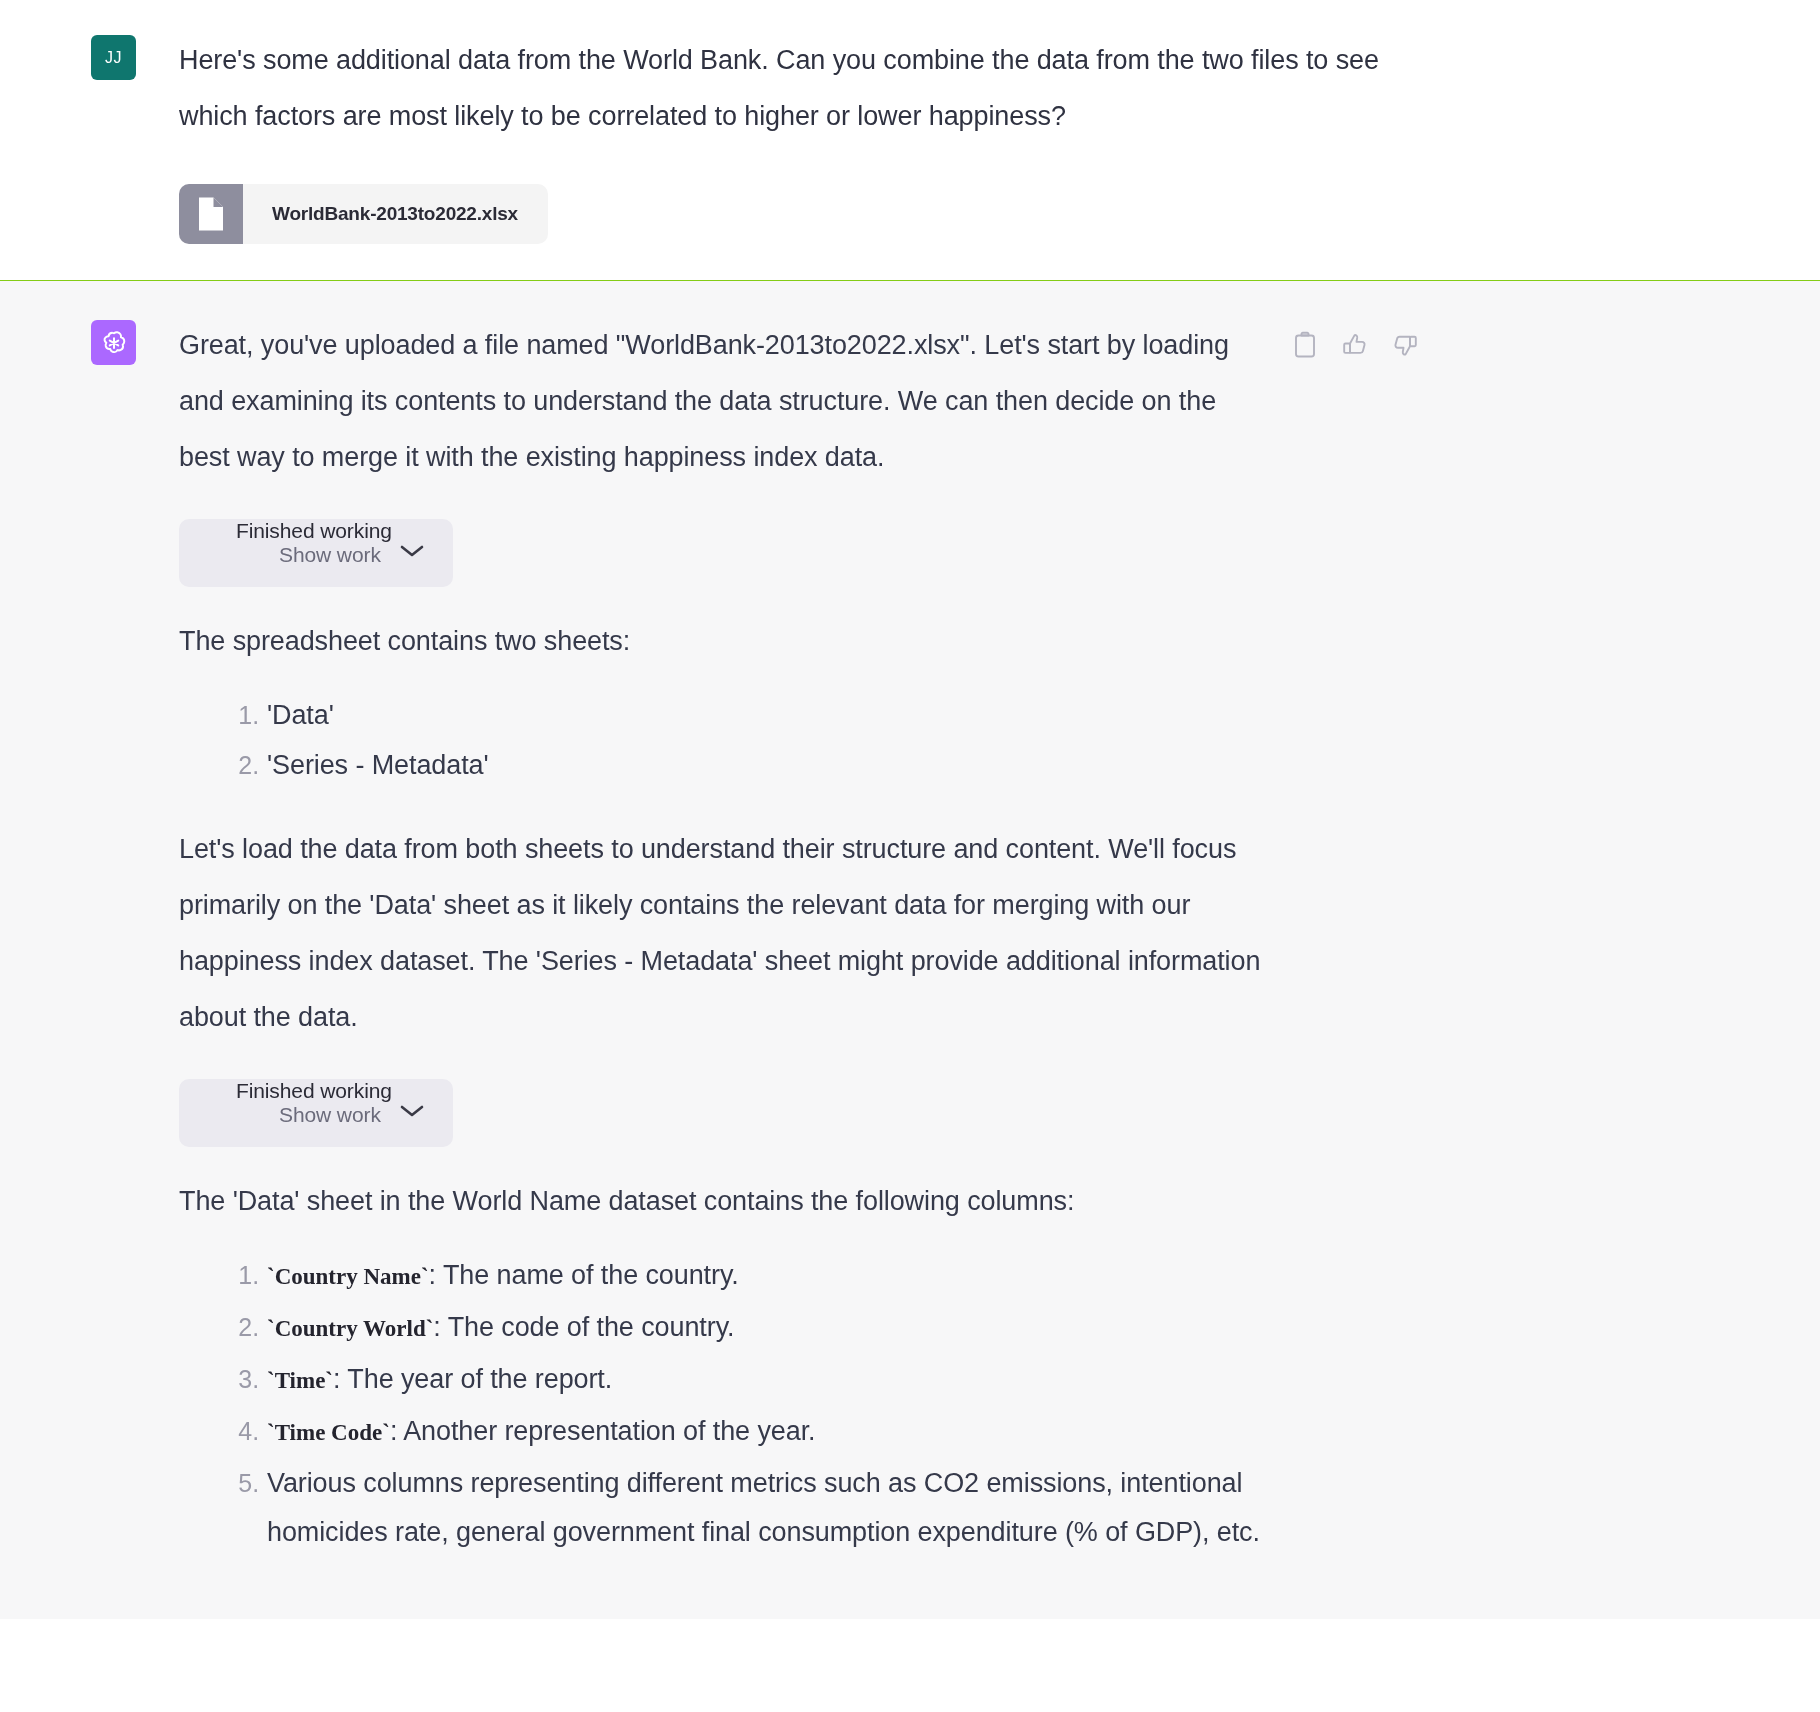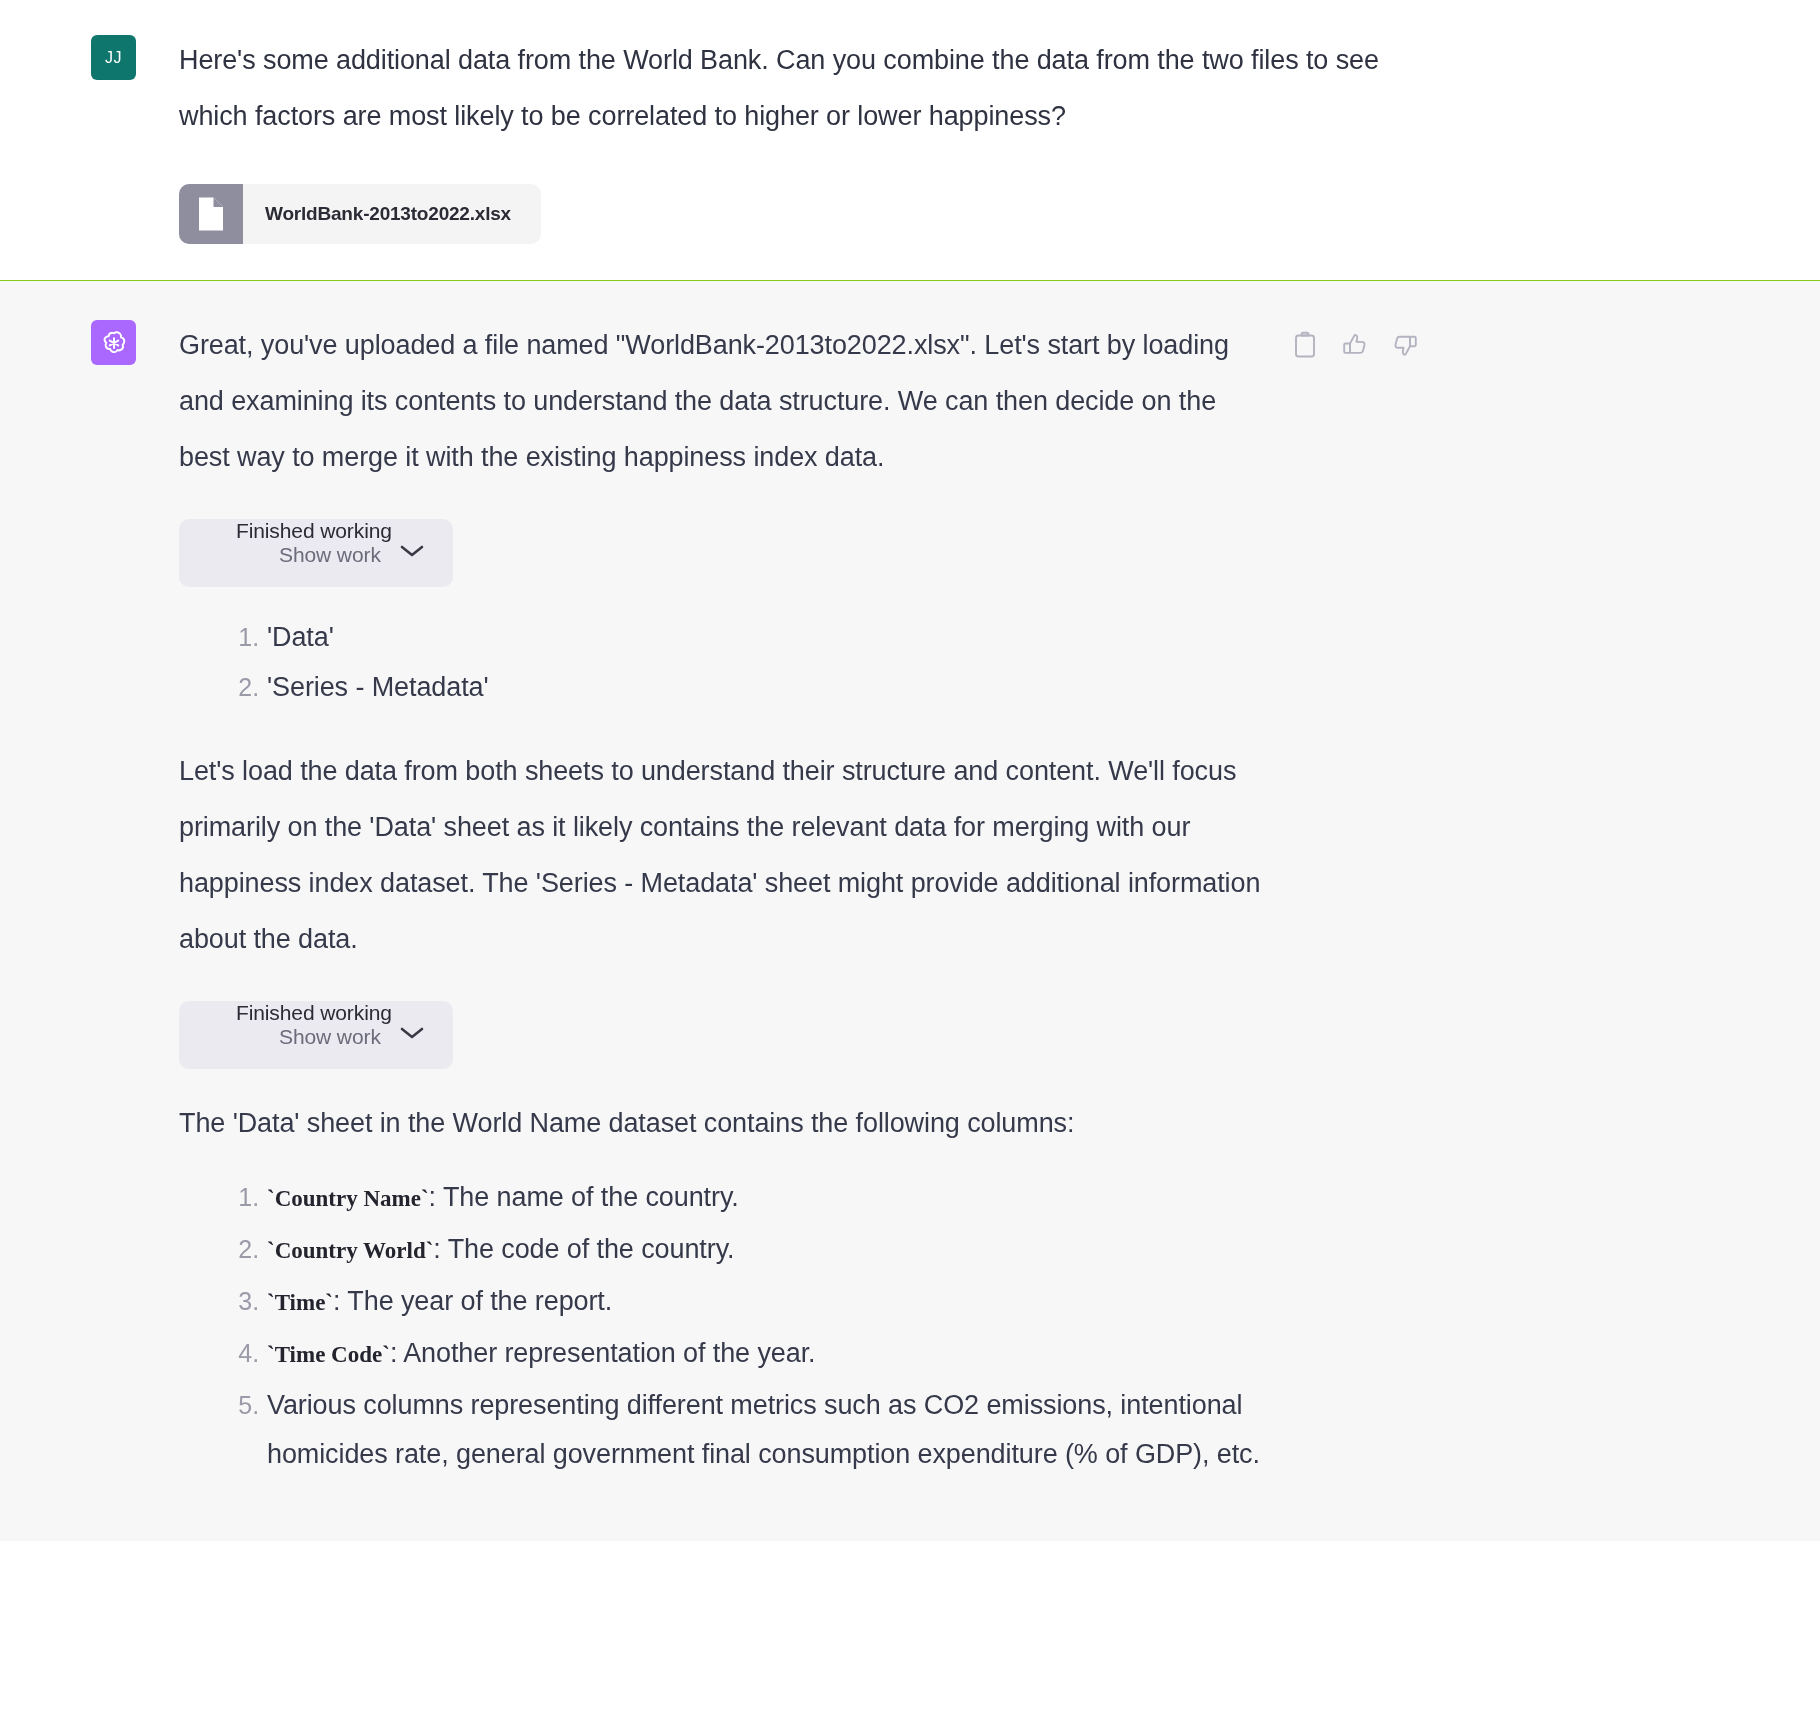--- a/index.html
+++ b/index.html
@@ -104,20 +104,21 @@
   }
   .file-name {
     display: flex;
     align-items: center;
     padding: 0 30px 0 22px;
     font-size: 19px;
     font-weight: bold;
     color: #2b2b36;
     letter-spacing: -0.2px;
     white-space: nowrap;
+    margin-left: 7px;
   }
 
   
   .msg-row {
     display: flex;
     align-items: flex-start;
     width: 100%;
   }
   .msg-col { flex: 1 1 auto; min-width: 0; }
   .actions {
@@ -255,20 +256,21 @@
               <span class="work-chip-toggle">
                 <span class="work-chip-toggle-label">Show work</span>
                 <span class="chev">
                   <svg width="26" height="16" viewBox="0 0 26 16" fill="none" stroke="#3a3a46" stroke-width="2.6" stroke-linecap="round" stroke-linejoin="round">
                     <path d="M3 4l10 8 10-8"></path>
                   </svg>
                 </span>
               </span>
             </div>
 
+            <p>The spreadsheet contains two sheets:</p>
 
             <ol class="md-list">
               <li>'Data'</li>
               <li>'Series - Metadata'</li>
             </ol>
 
             <div class="spacer-block"></div>
 
             <p>Let's load the data from both sheets to understand their structure and content. We'll focus primarily on the 'Data' sheet as it likely contains the relevant data for merging with our happiness index dataset. The 'Series - Metadata' sheet might provide additional information about the data.</p>
 

